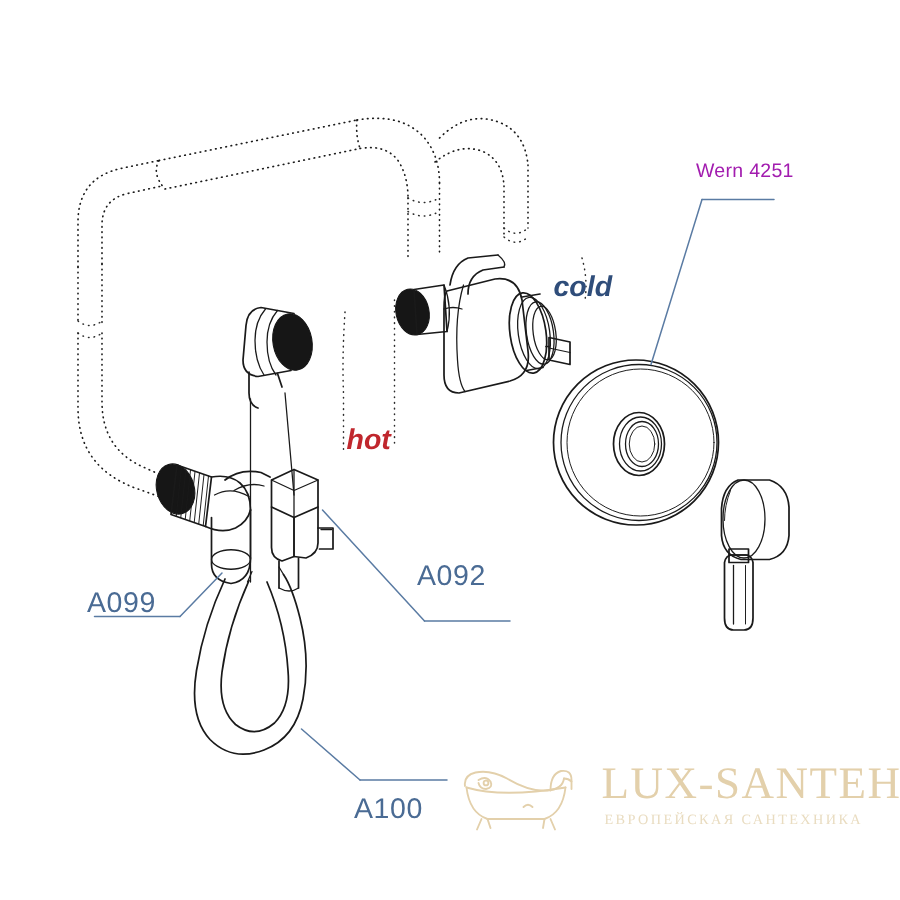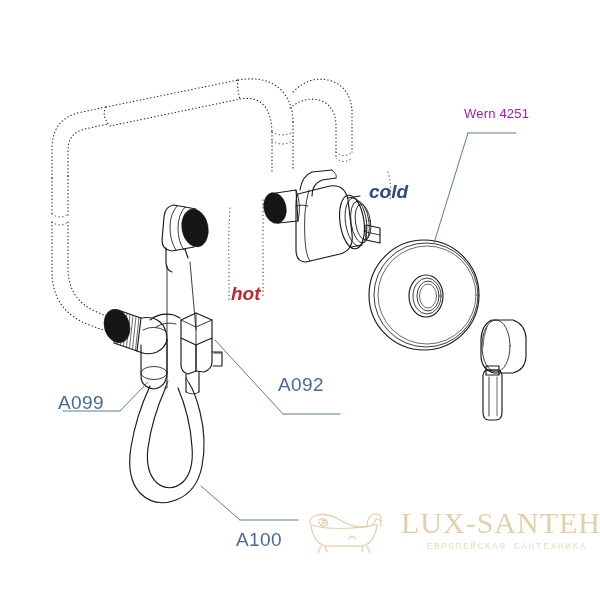--- a/index.html
+++ b/index.html
@@ -73,28 +73,27 @@
   }
   .wm-title {
     font-family: "Liberation Serif", serif;
     font-size: 30px;
     letter-spacing: 1.0px;
     color: #e3d0ab;
     line-height: 34px;
     white-space: nowrap;
   }
   .wm-sub {
-    font-family: Liberation Mono, monospace;
+    font-family: Liberation Serif, serif;
     font-size: 9.5px;
     letter-spacing: 1.6px;
     color: #e9dcc0;
     line-height: 14px;
     white-space: nowrap;
     padding-left: 2px;
-    text-align: right;
   }
 </style>
 </head>
 <body>
 
 <div id="diagram-root">
 
   <svg id="diagram-svg" viewBox="0 0 600 600">
     <defs>
       <style>

